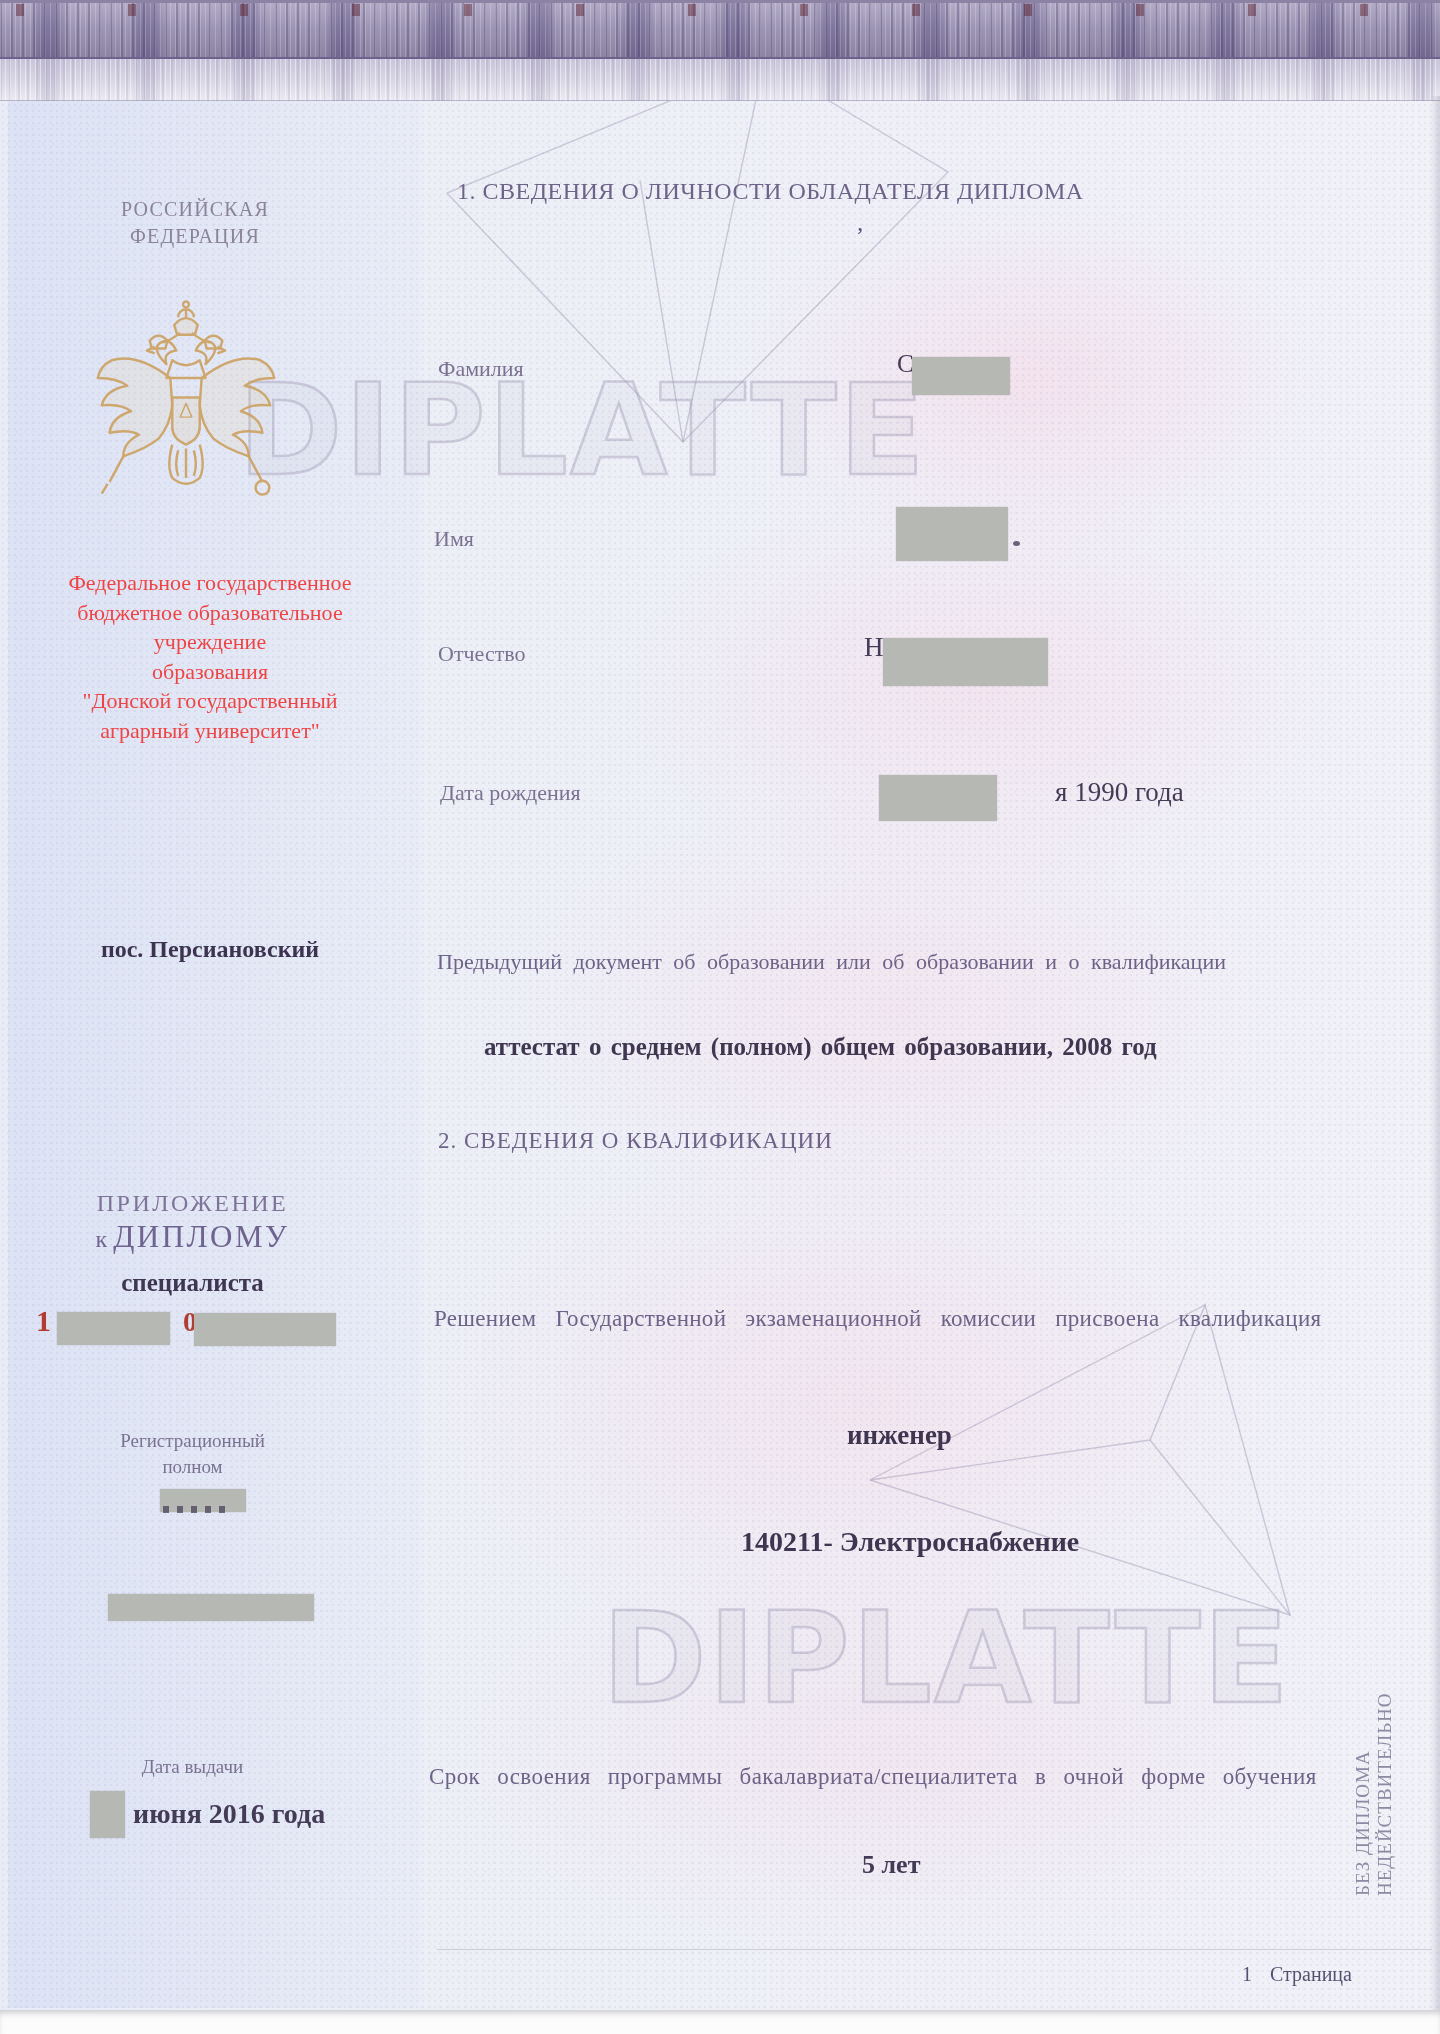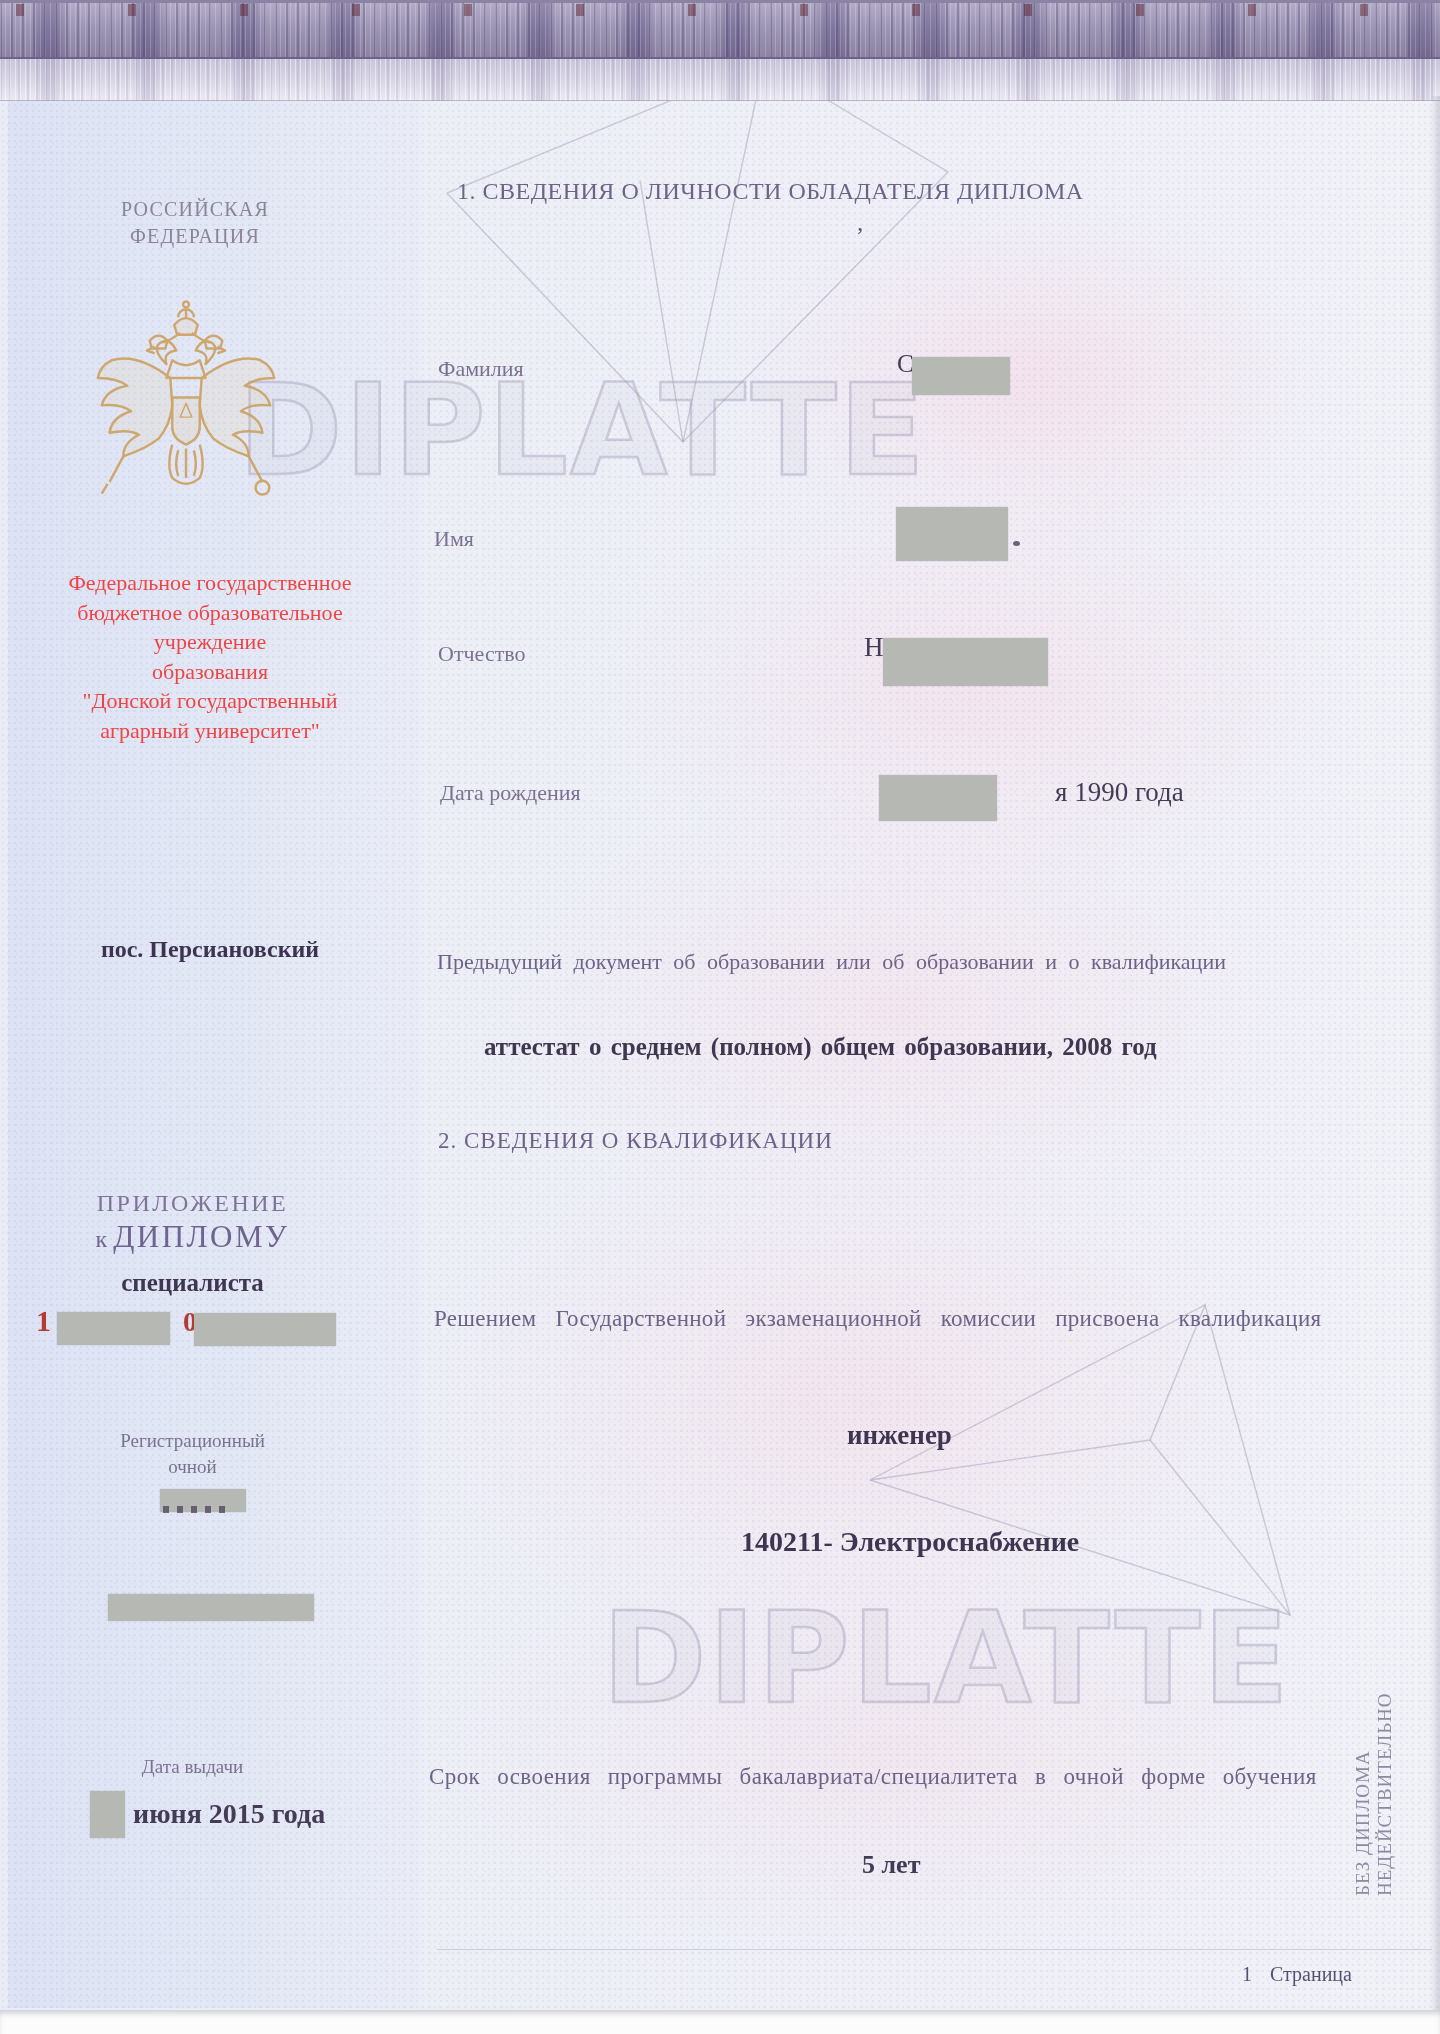--- a/index.html
+++ b/index.html
@@ -140,29 +140,29 @@
   <div style="margin-top:14px;font-size:25px;font-weight:bold;color:#3f3752;">специалиста</div>
 </div>
 
 <div class="abs red" style="left:36px;top:1304px;font-size:30px;">1</div>
 <div class="abs red" style="left:183px;top:1306px;font-size:28px;">0</div>
 <div class="abs redact" style="left:57px;top:1312px;width:113px;height:33px;"></div>
 <div class="abs redact" style="left:194px;top:1313px;width:142px;height:33px;"></div>
 
 <div class="abs center purple" style="left:0px;top:1428px;width:385px;font-size:19px;line-height:26px;">
   <div>Регистрационный</div>
-  <div>очной</div>
+  <div>полном</div>
 </div>
 <div class="abs redact" style="left:160px;top:1489px;width:86px;height:23px;"></div>
 <div class="abs frag" style="left:163px;top:1506px;width:66px;height:7px;"></div>
 <div class="abs redact" style="left:108px;top:1594px;width:206px;height:27px;"></div>
 
 <div class="abs center purple" style="left:0px;top:1756px;width:385px;font-size:19px;">Дата выдачи</div>
 <div class="abs redact" style="left:90px;top:1791px;width:35px;height:47px;"></div>
-<div class="abs dark" style="left:133px;top:1798px;font-size:28px;font-weight:600;">июня 2015 года</div>
+<div class="abs dark" style="left:133px;top:1798px;font-size:28px;font-weight:600;">июня 2016 года</div>
 
 <div class="abs title" style="left:433px;top:178px;font-size:24px;letter-spacing:.5px;margin-left:24px;">1. СВЕДЕНИЯ О ЛИЧНОСТИ ОБЛАДАТЕЛЯ ДИПЛОМА</div>
 <div class="abs" style="left:856px;top:222px;font-size:24px;color:#5a4f85;">’</div>
 
 <div class="abs purple" style="left:438px;top:356px;font-size:22px;">Фамилия</div>
 <div class="abs dark" style="left:897px;top:350px;font-size:25px;">С</div>
 <div class="abs redact" style="left:912px;top:357px;width:98px;height:38px;"></div>
 
 <div class="abs purple" style="left:434px;top:512px;font-size:22px;margin-top:14px;">Имя</div>
 <div class="abs redact" style="left:896px;top:507px;width:112px;height:54px;"></div>

